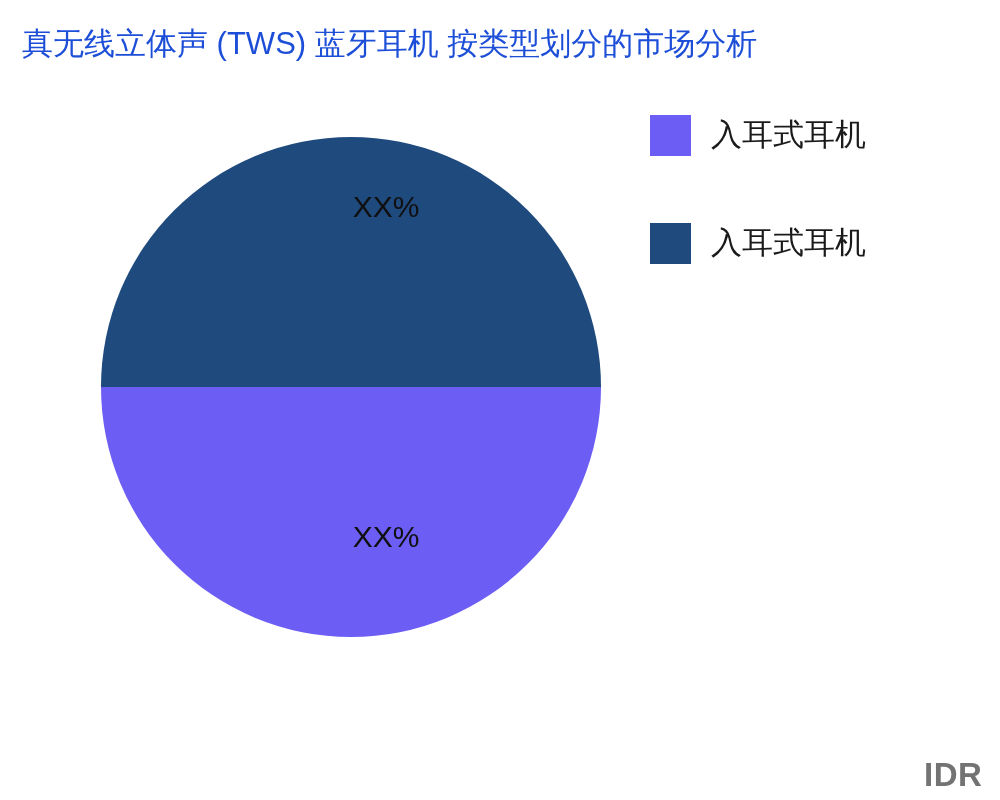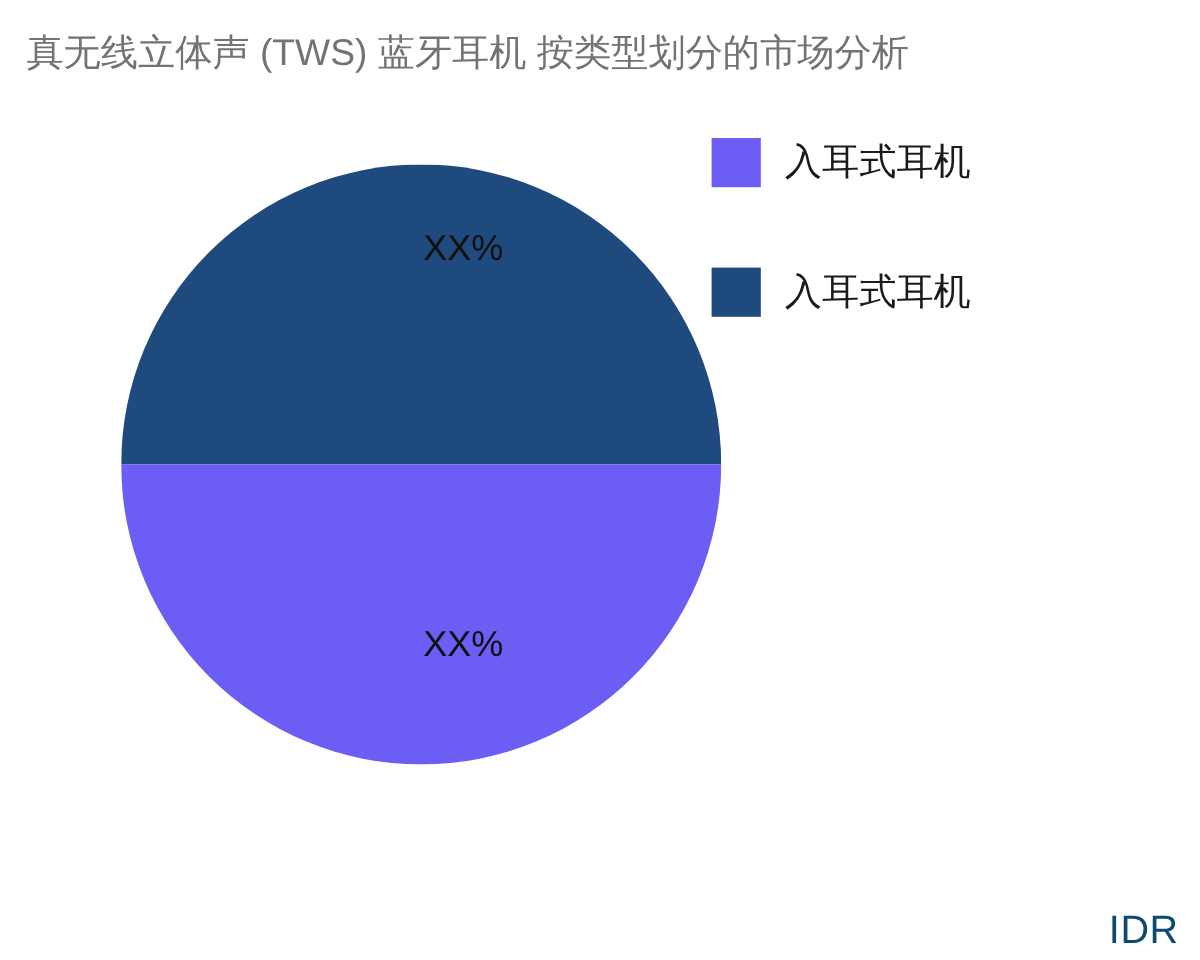--- a/index.html
+++ b/index.html
@@ -46,21 +46,21 @@
     font-family: "Liberation Sans", "DejaVu Sans", sans-serif;
     font-size: 30px;
     fill: #101010;
     text-anchor: middle;
     dominant-baseline: middle;
   }
 
   
   #legend {
     position: absolute;
-    left: 593px;
+    left: 650px;
     top: 112px;
     width: 340px;
     text-align: right;
   }
   .legend-item {
     display: flex;
     align-items: center;
     height: 46px;
     margin-bottom: 62px;
   }
@@ -85,21 +85,21 @@
     top: 757px;
     font-size: 33px;
     line-height: 36px;
     color: #2f5476;
     letter-spacing: 0.5px;
   }
 </style>
 </head>
 <body style="background: rgb(255, 255, 255);">
 
-<div id="chart-title" style="color: #737373;">真无线立体声 (TWS) 蓝牙耳机 按类型划分的市场分析</div>
+<div id="chart-title" style="color: #1d4ed8;">真无线立体声 (TWS) 蓝牙耳机 按类型划分的市场分析</div>
 
 <div id="pie-wrap">
   <svg id="pie-svg" viewBox="0 0 500 500" xmlns="http://www.w3.org/2000/svg">
 
     <path id="slice-top" d="M 250 250 L 500 250 A 250 250 0 0 0 0 250 Z" fill="#1f4a7d"></path>
 
     <path id="slice-bottom" d="M 250 250 L 0 250 A 250 250 0 0 0 500 250 Z" fill="#6c5df5"></path>
 
     <text class="slice-label" id="label-top" x="285" y="72" fill="#101010">XX%</text>
     <text class="slice-label" id="label-bottom" x="285" y="402" fill="#101010">XX%</text>
@@ -110,13 +110,13 @@
   <div class="legend-item">
     <span class="legend-swatch" id="swatch-0" style="background: rgb(108, 93, 245);"></span>
     <span class="legend-label">入耳式耳机</span>
   </div>
   <div class="legend-item">
     <span class="legend-swatch" id="swatch-1" style="background: rgb(31, 74, 125);"></span>
     <span class="legend-label">入耳式耳机</span>
   </div>
 </div>
 
-<div id="watermark" style="color: #0c4a6e;">IDR</div>
+<div id="watermark" style="color: #737373; font-weight: bold;">IDR</div>
 
 </body></html>

